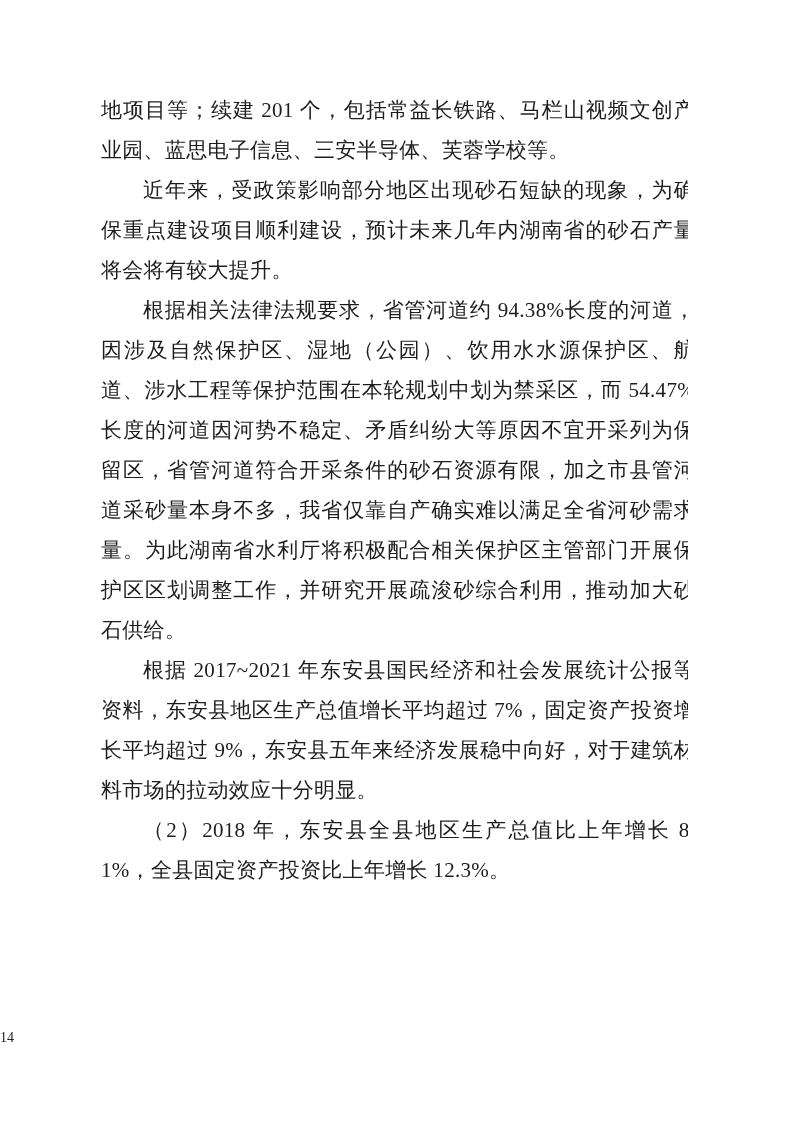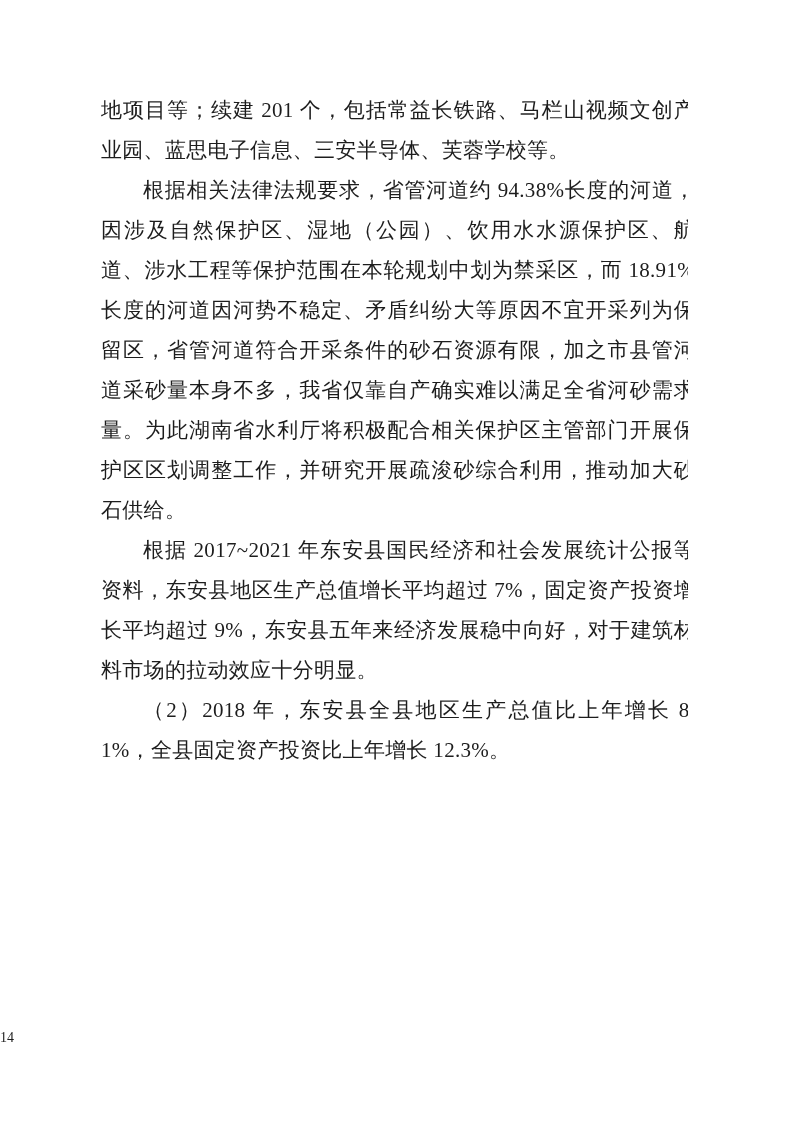--- a/index.html
+++ b/index.html
@@ -47,18 +47,19 @@
     font-size: 14px;
     color: #1d1d1d;
   }
 </style>
 </head>
 <body>
 
 <div class="page">
   <div class="content">
     <p class="noindent">地项目等；续建 201 个，包括常益长铁路、马栏山视频文创产业园、蓝思电子信息、三安半导体、芙蓉学校等。</p>
-    <p>根据相关法律法规要求，省管河道约 94.38%长度的河道，因涉及自然保护区、湿地（公园）、饮用水水源保护区、航道、涉水工程等保护范围在本轮规划中划为禁采区，而 18.91%长度的河道因河势不稳定、矛盾纠纷大等原因不宜开采列为保留区，省管河道符合开采条件的砂石资源有限，加之市县管河道采砂量本身不多，我省仅靠自产确实难以满足全省河砂需求量。为此湖南省水利厅将积极配合相关保护区主管部门开展保护区区划调整工作，并研究开展疏浚砂综合利用，推动加大砂石供给。</p>
+    <p>近年来，受政策影响部分地区出现砂石短缺的现象，为确保重点建设项目顺利建设，预计未来几年内湖南省的砂石产量将会将有较大提升。</p>
+    <p>根据相关法律法规要求，省管河道约 94.38%长度的河道，因涉及自然保护区、湿地（公园）、饮用水水源保护区、航道、涉水工程等保护范围在本轮规划中划为禁采区，而 54.47%长度的河道因河势不稳定、矛盾纠纷大等原因不宜开采列为保留区，省管河道符合开采条件的砂石资源有限，加之市县管河道采砂量本身不多，我省仅靠自产确实难以满足全省河砂需求量。为此湖南省水利厅将积极配合相关保护区主管部门开展保护区区划调整工作，并研究开展疏浚砂综合利用，推动加大砂石供给。</p>
     <p>根据 2017~2021 年东安县国民经济和社会发展统计公报等资料，东安县地区生产总值增长平均超过 7%，固定资产投资增长平均超过 9%，东安县五年来经济发展稳中向好，对于建筑材料市场的拉动效应十分明显。</p>
     <p>（2）2018 年，东安县全县地区生产总值比上年增长 8.1%，全县固定资产投资比上年增长 12.3%。</p>
   </div>
   <div class="page-number">14</div>
 </div>
 
 </body></html>

